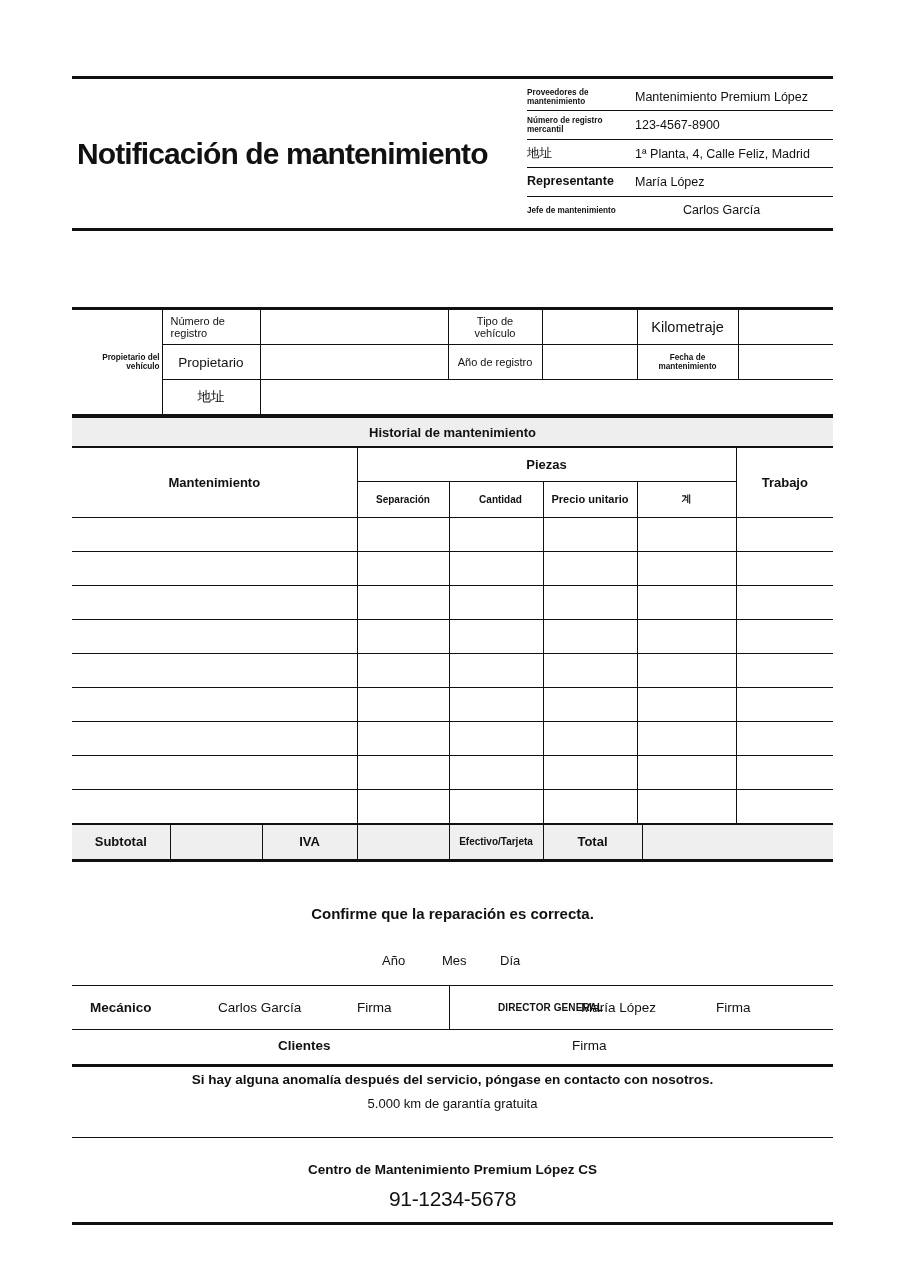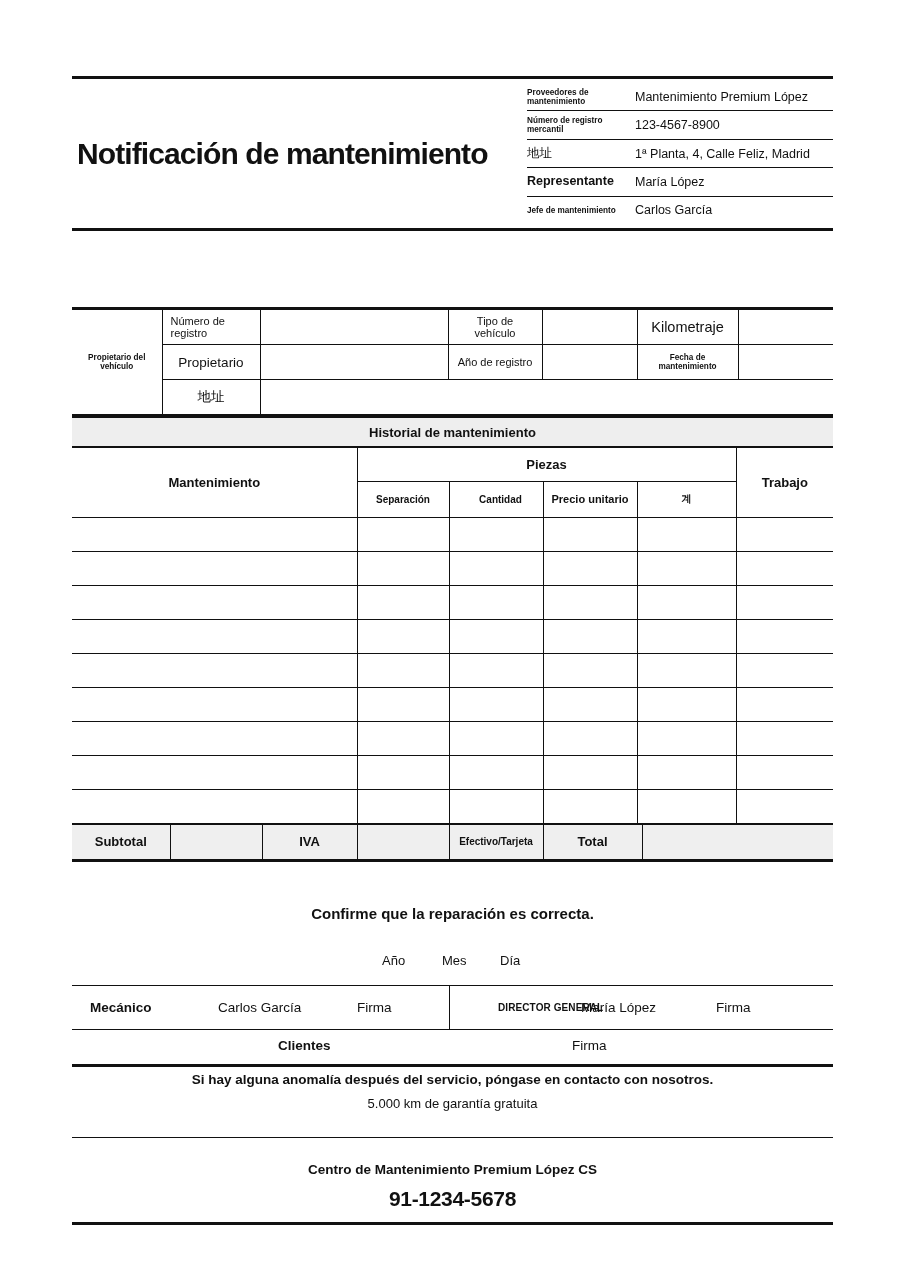--- a/index.html
+++ b/index.html
@@ -40,21 +40,21 @@
     flex: 1 1 auto;
     display: flex; flex-direction: column;
     justify-content: stretch;
     padding-top: 4px; padding-bottom: 4px;
   }
   .meta-row {
     flex: 1 1 0;
     display: flex; align-items: center;
     border-bottom: 1px solid #111;
   }
-  .meta-row:last-child { border-bottom: none; }
+  .meta-row:last-child { border-bottom: none; gap: 48px; }
   .meta-label {
     flex: 0 0 108px;
     font-size: 8.2px; font-weight: 700;
     padding-right: 6px;
     line-height: 1.1;
   }
   .meta-label.big { font-size: 12.5px; font-weight: 700; }
   .meta-label.norm { font-size: 12.5px; font-weight: 400; }
   .meta-value {
     font-size: 12.5px; font-weight: 400;
@@ -71,21 +71,21 @@
   .owner td {
     border: 1px solid #111;
     height: 35px;
     padding: 0 8px;
     font-size: 11px;
     vertical-align: middle;
   }
   .owner td.noright { border-right: none; }
   .owner .vert-label {
     font-size: 8.2px; font-weight: 700;
-    text-align: center; padding: 0 2px;
+    text-align: right; padding: 0 2px;
     border-left: none;
     margin-top: 20px;
   }
   .owner .lbl-sm { font-size: 11px; font-weight: 400; }
   .owner .lbl-md { font-size: 13.5px; font-weight: 400; }
   .owner .lbl-lg { font-size: 14.5px; font-weight: 400; }
   .owner .lbl-xs { font-size: 8.2px; font-weight: 700; }
   .owner .ctr { text-align: center; }
 
   
@@ -188,21 +188,21 @@
   .fn-1 { font-size: 13.5px; font-weight: 700; margin-bottom: 9px; }
   .fn-2 { font-size: 13px; font-weight: 400; }
 
   .footer-contact {
     position: absolute; top: 1137px; left: 0; width: 761px;
     border-top: 1px solid #111;
     padding-top: 24px;
     text-align: center;
   }
   .fc-1 { font-size: 13.5px; font-weight: 700; margin-bottom: 10px; }
-  .fc-2 { font-size: 21px; font-weight: 700; letter-spacing: -0.3px; }
+  .fc-2 { font-size: 21px; font-weight: 400; letter-spacing: -0.3px; }
 
   .footer-rule {
     position: absolute; top: 1222px; left: 0; width: 761px;
     border-top: 3px solid #111;
   }
 </style>
 </head>
 <body>
 
 <div class="page">

